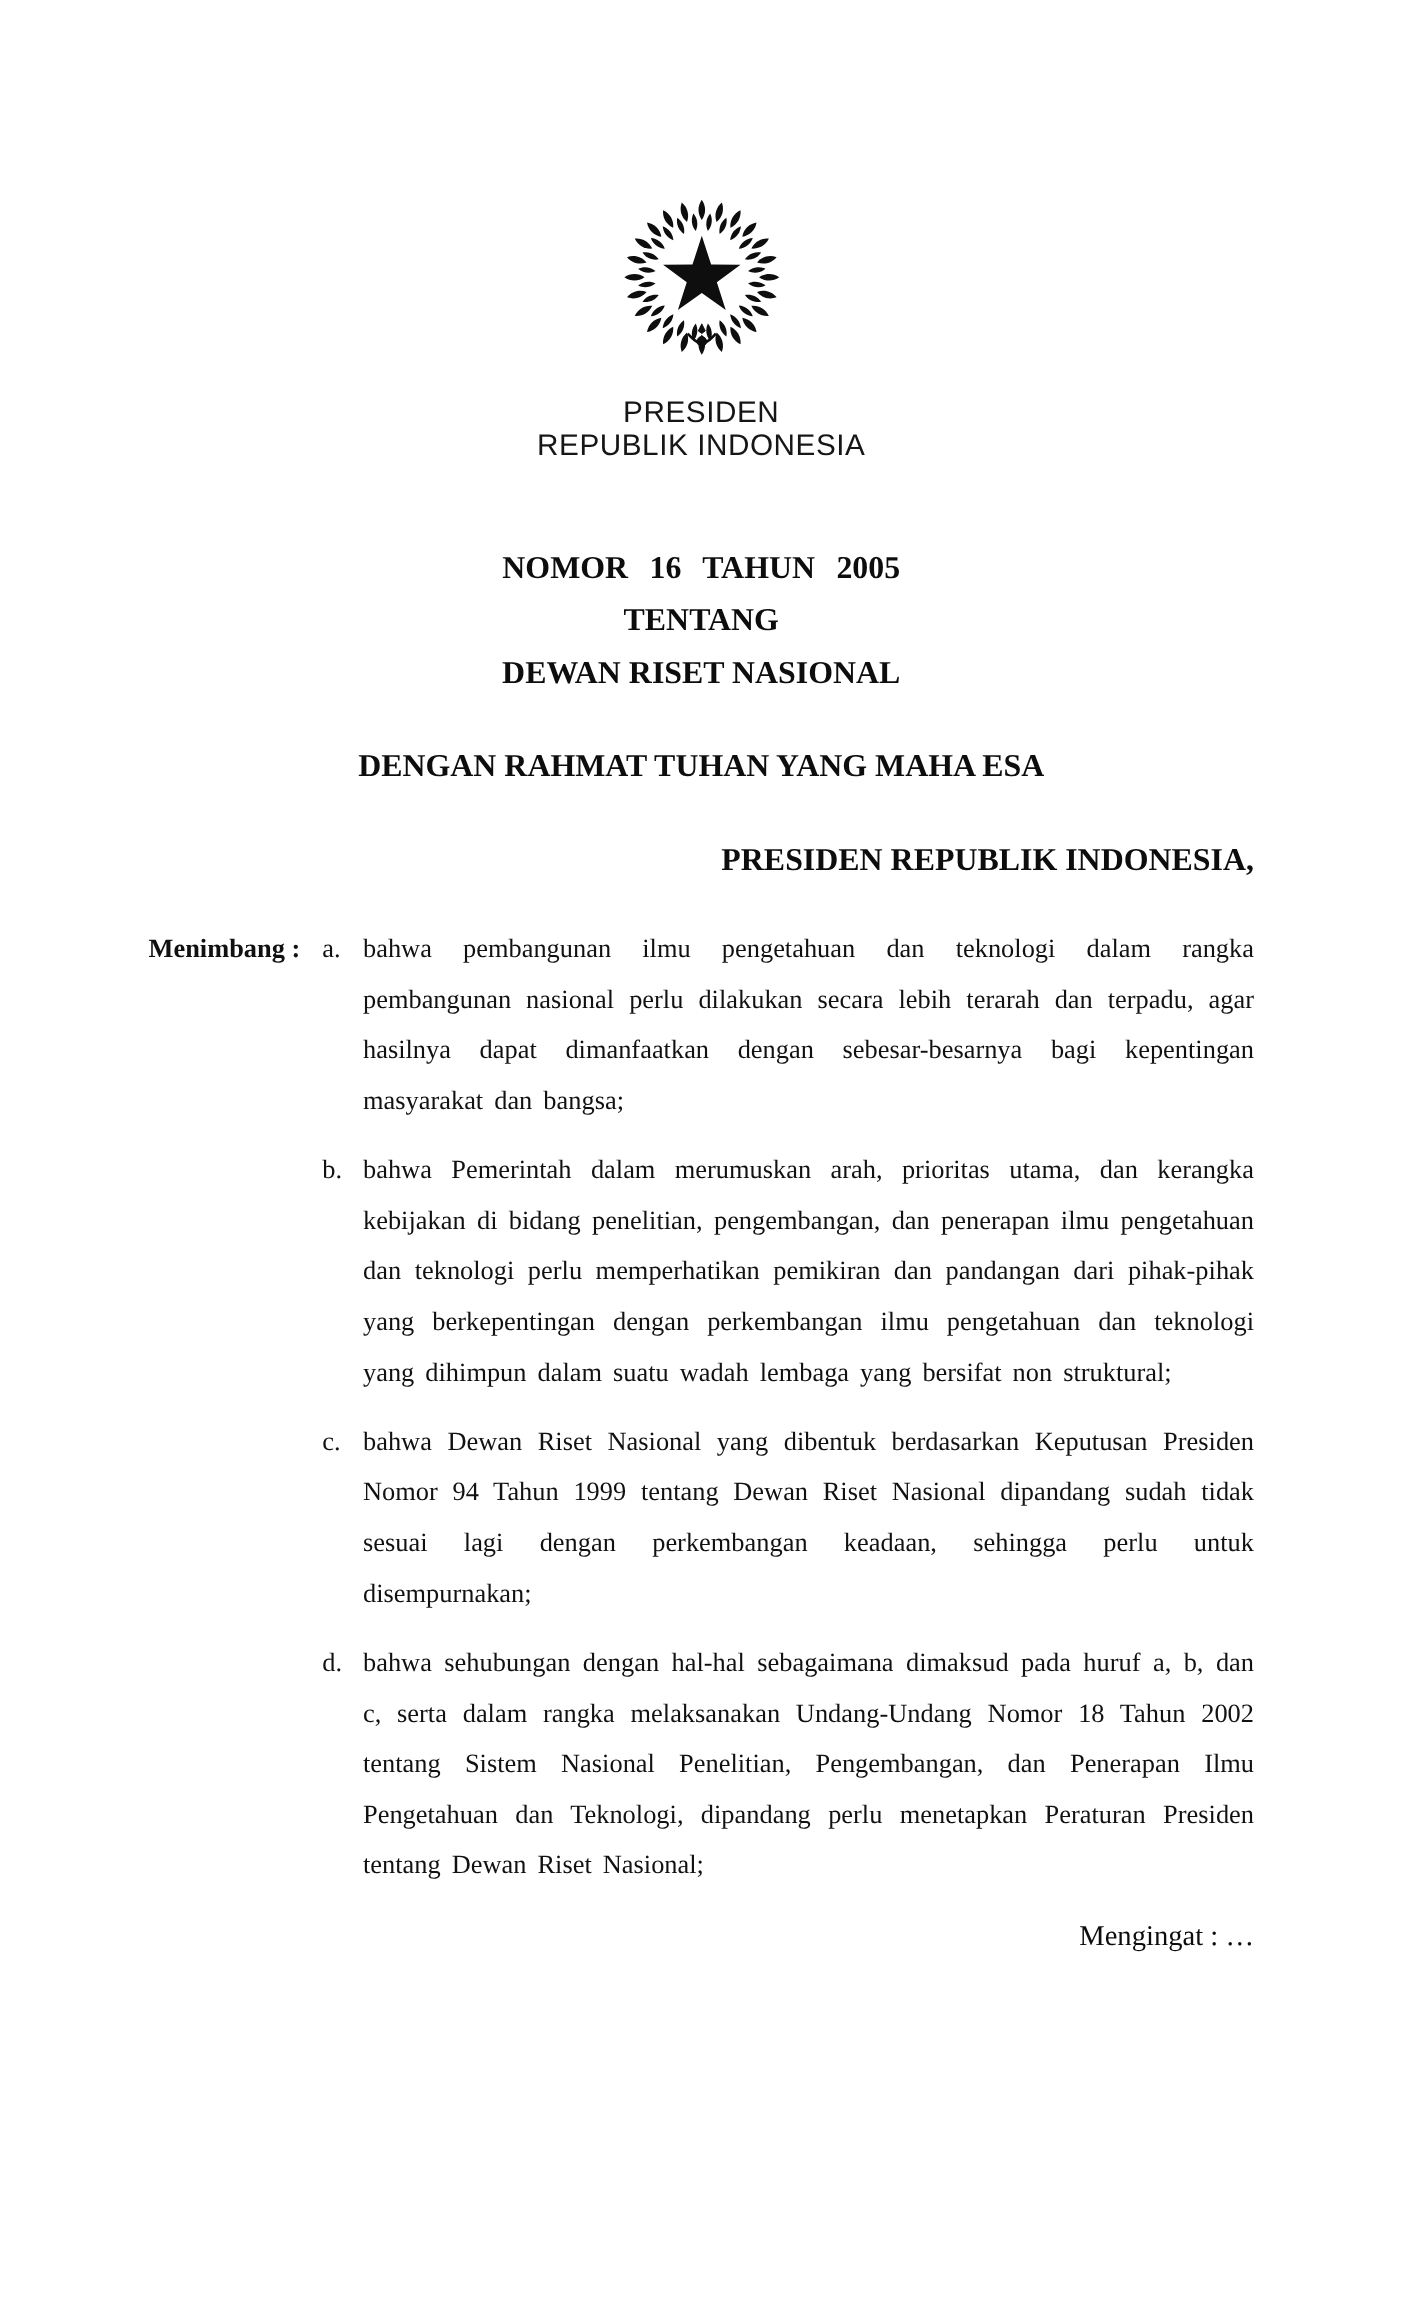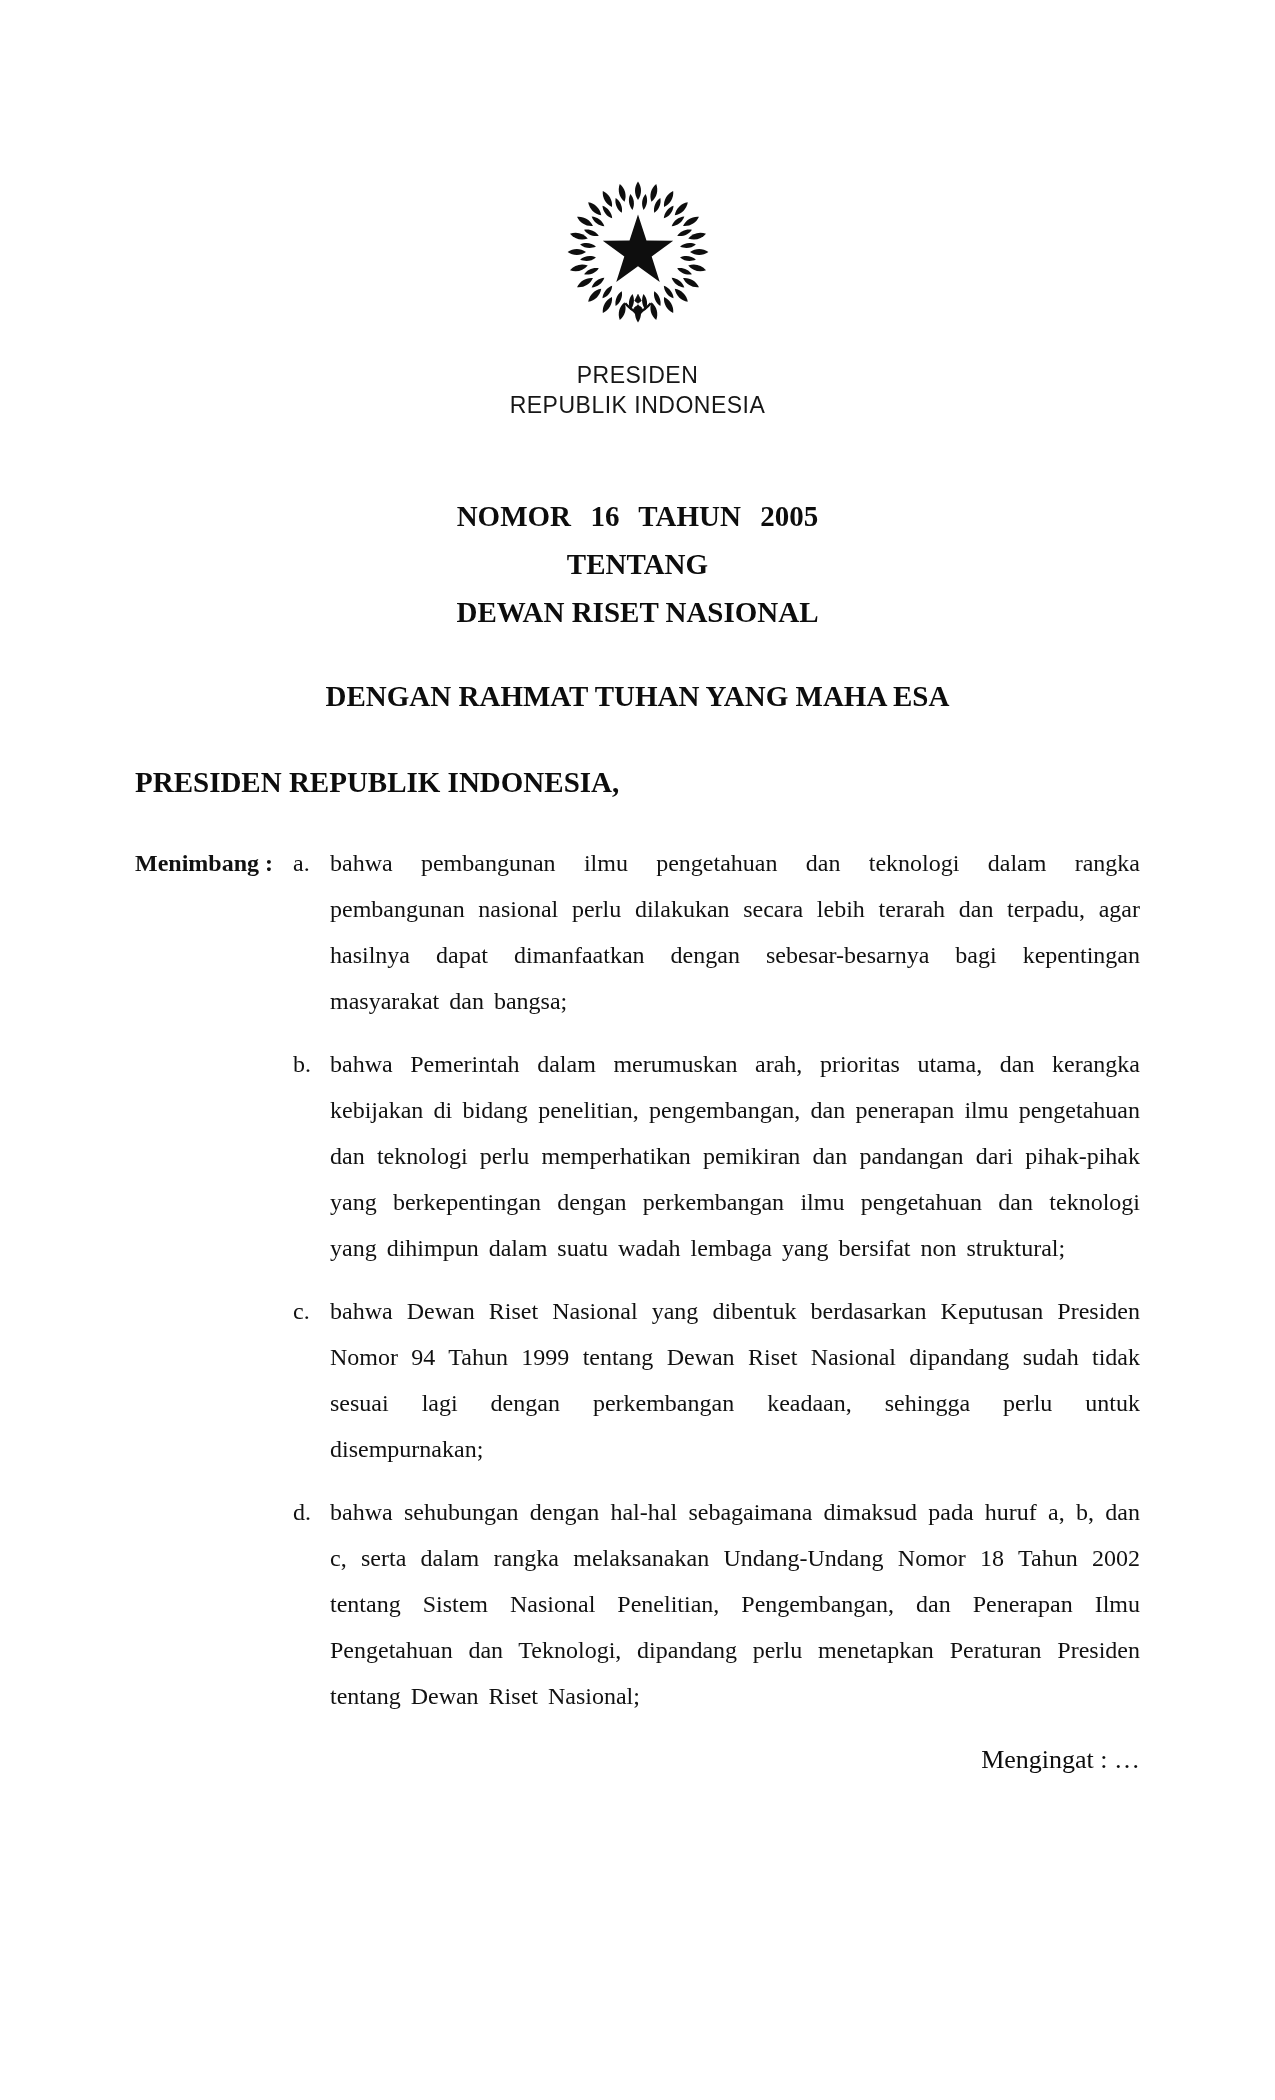--- a/index.html
+++ b/index.html
@@ -13,21 +13,21 @@
   }
   .page { width: 1275px; height: 2100px; padding: 0 135px; }
 
   .emblem-wrap { width: 160px; height: 160px; margin: 172px auto 0 auto; }
   .emblem-wrap svg { display: block; width: 160px; height: 160px; }
 
   .agency {
     text-align: center;
     margin-top: 28px;
     font-family: "Liberation Sans", "DejaVu Sans", sans-serif;
-    font-size: 23px; line-height: 30px;
+    font-size: 27px; line-height: 30px;
     letter-spacing: 0.5px;
     color: #161616;
   }
 
   .doc-title {
     margin-top: 72px;
     text-align: center;
     font-weight: bold;
     font-size: 29px; line-height: 48px;
     color: #0d0d0d;
@@ -36,21 +36,21 @@
 
   .invocation {
     margin-top: 36px;
     text-align: center;
     font-weight: bold;
     font-size: 29px; line-height: 48px;
     color: #0d0d0d;
   }
   .authority {
     margin-top: 38px;
-    text-align: left;
+    text-align: right;
     font-weight: bold;
     font-size: 29px; line-height: 48px;
     color: #0d0d0d;
   }
 
   .considering {
     margin-top: 34px;
     display: flex;
     font-size: 24px; line-height: 46px;
   }

